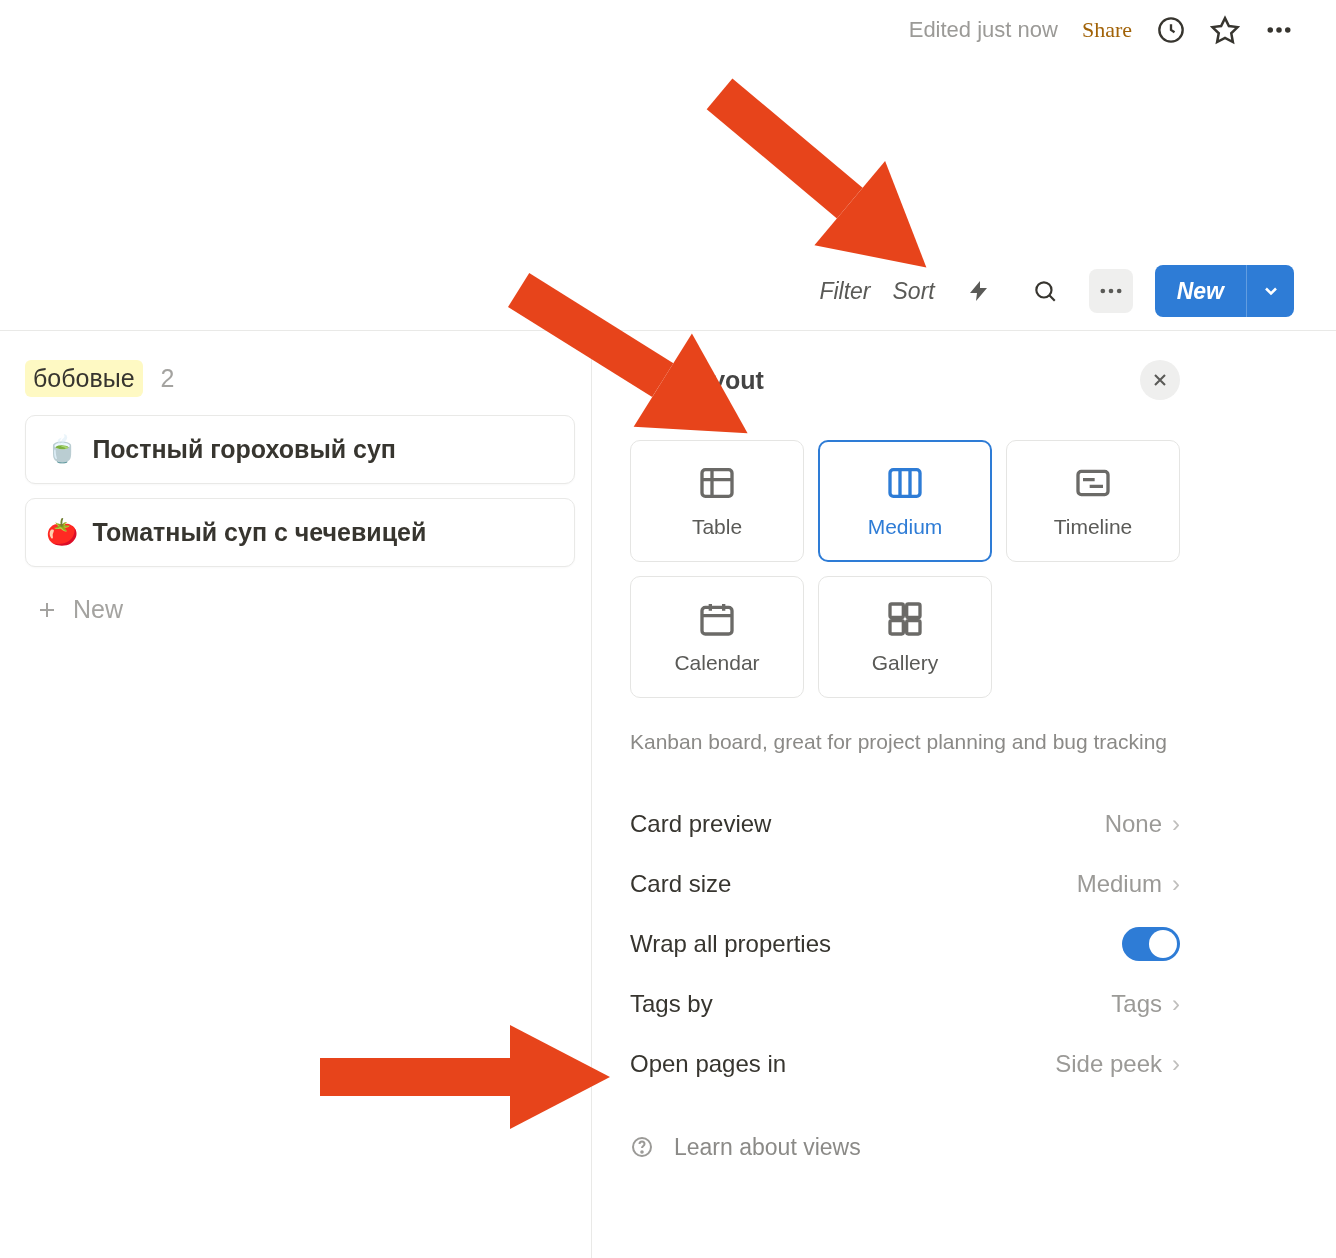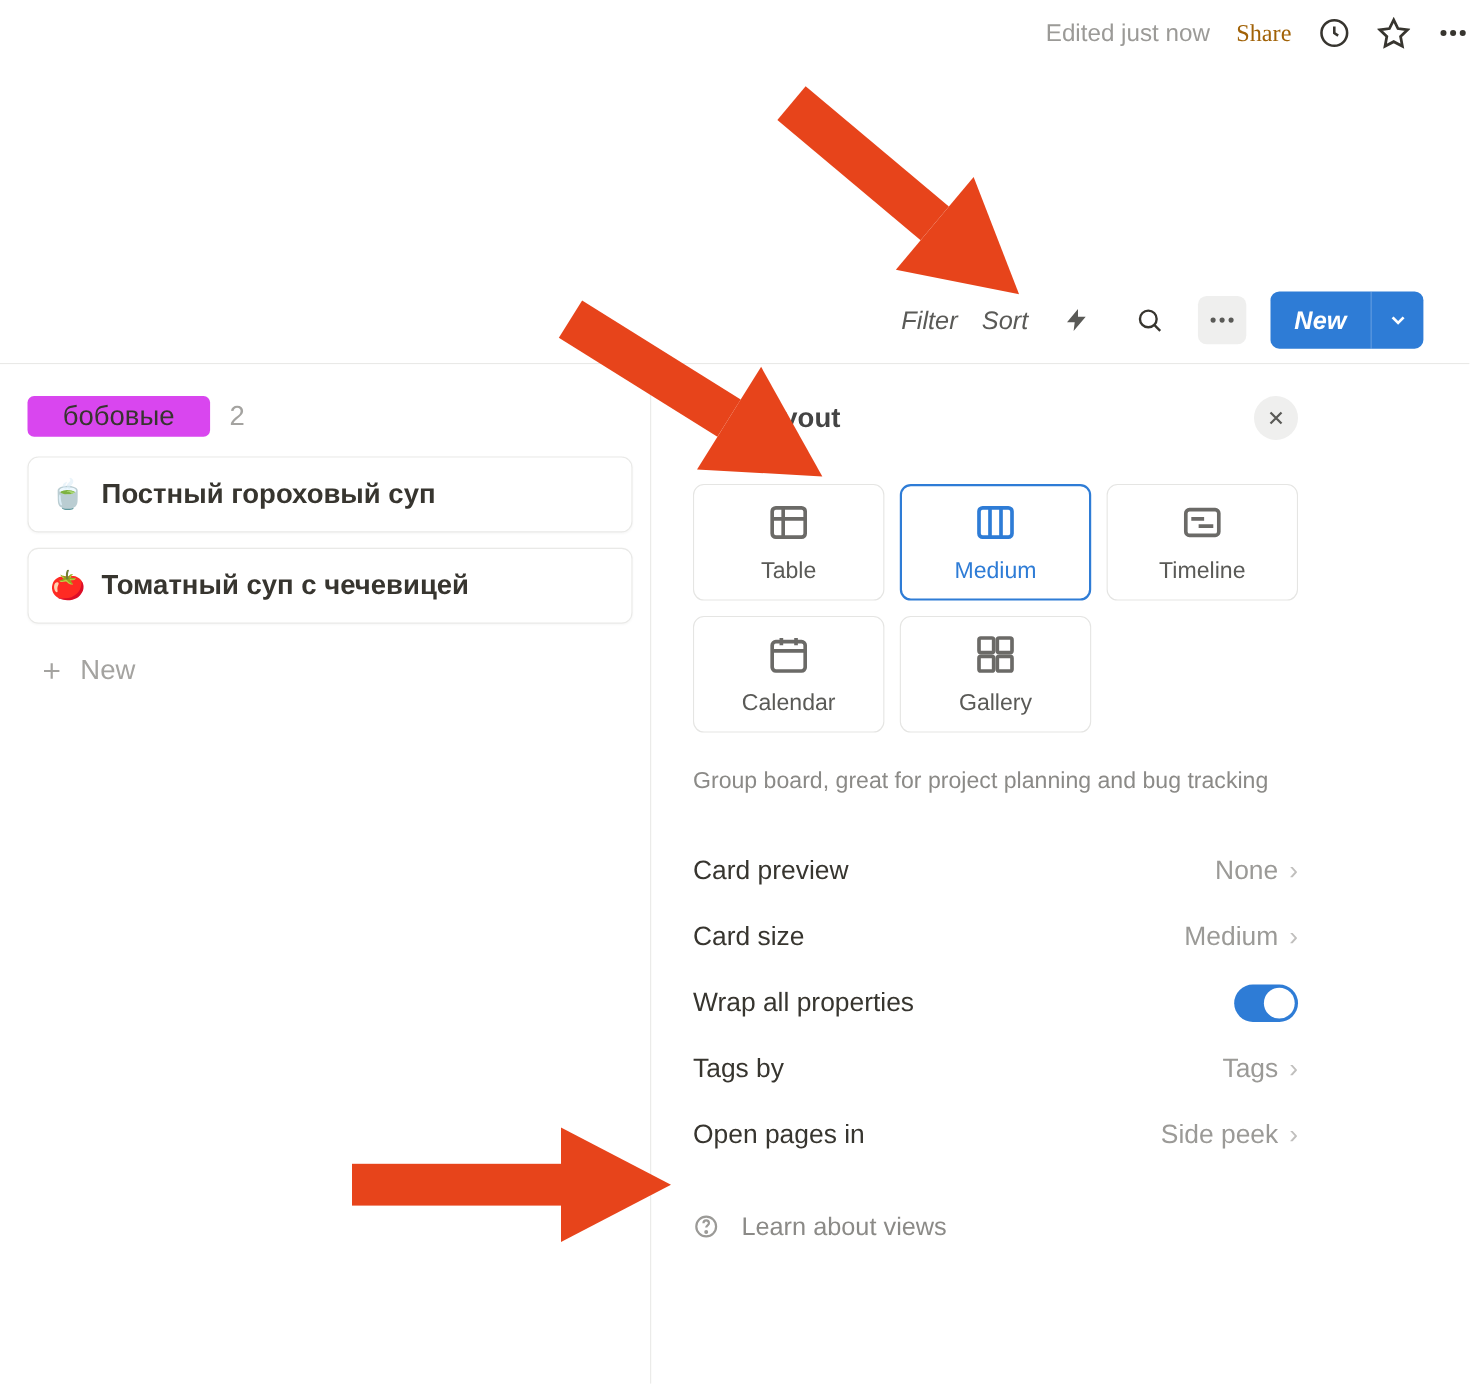--- a/index.html
+++ b/index.html
@@ -14,20 +14,21 @@
   }
 
   
   .topbar {
     position: absolute;
     top: 0; left: 0; right: 0;
     height: 60px;
     display: flex;
     align-items: center;
     justify-content: flex-end;
+    padding-right: 42px;
     gap: 24px;
     font-size: 22px;
   }
   .topbar .edited { color: #9b9a97; }
   .topbar .share { color: #a16207; font-weight: 500; cursor:pointer;font-family:Liberation Serif, serif; }
   .topbar .icon-btn { width: 30px; height: 30px; display:flex; align-items:center; justify-content:center; cursor:pointer; }
   .icon-stroke { stroke:#37352f; stroke-width:2; fill:none; }
 
   
   .toolbar {
@@ -66,22 +67,22 @@
   .board-col {
     position:absolute;
     left: 25px; top: 360px;
     width: 550px;
   }
   .group-header {
     display:flex; align-items:center; gap:18px;
     margin-bottom:18px;
   }
   .group-tag {
-    background:#d946ef; border-radius:6px;
-    padding:4px 32px; font-size:25px; color:#37352f;
+    background:#fef9c3; border-radius:6px;
+    padding:4px 8px; font-size:25px; color:#37352f;
   }
   .group-count { color:#a4a3a0; font-size:25px; }
   .card {
     border:1px solid #e9e9e7; border-radius:10px;
     background:#fff;
     padding:18px 20px;
     margin-bottom:14px;
     display:flex; align-items:center; gap:14px;
     font-size:25px; font-weight:600;
     box-shadow: 0 1px 2px rgba(0,0,0,0.03);
@@ -117,21 +118,21 @@
     cursor:pointer;
   }
 
   .layout-grid {
     display:grid; grid-template-columns: repeat(3, 1fr);
     gap:14px;
     margin-bottom:28px;
   }
   .layout-tile {
     border:1px solid #e5e5e3; border-radius:10px;
-    height:106px;
+    height:122px;
     display:flex; flex-direction:column; align-items:center; justify-content:center;
     gap:12px; font-size:21px; color:#5a5a57;
     cursor:pointer;
   }
   .layout-tile.selected {
     border:2px solid #2e7cd6; color:#2e7cd6;
   }
   .layout-tile svg { width:40px; height:40px; }
   .layout-tile.selected svg { stroke:#2e7cd6; }
 
@@ -305,21 +306,21 @@
       <svg viewBox="0 0 24 24" stroke="#6b6a67" stroke-width="2" fill="none">
           <rect x="3" y="3" width="8" height="8" rx="1"></rect>
           <rect x="13" y="3" width="8" height="8" rx="1"></rect>
           <rect x="3" y="13" width="8" height="8" rx="1"></rect>
           <rect x="13" y="13" width="8" height="8" rx="1"></rect>
         </svg>
       <span>Gallery</span>
     </div>
   </div>
 
-  <div class="layout-desc">Group board, great for project planning and bug tracking</div>
+  <div class="layout-desc">Kanban board, great for project planning and bug tracking</div>
 
   <div class="settings">
     <div class="setting-row">
       <span class="label">Card preview</span>
       <span class="value">
         <span>None</span>
         <span class="chev">›</span>
       </span>
     </div>
     <div class="setting-row">

